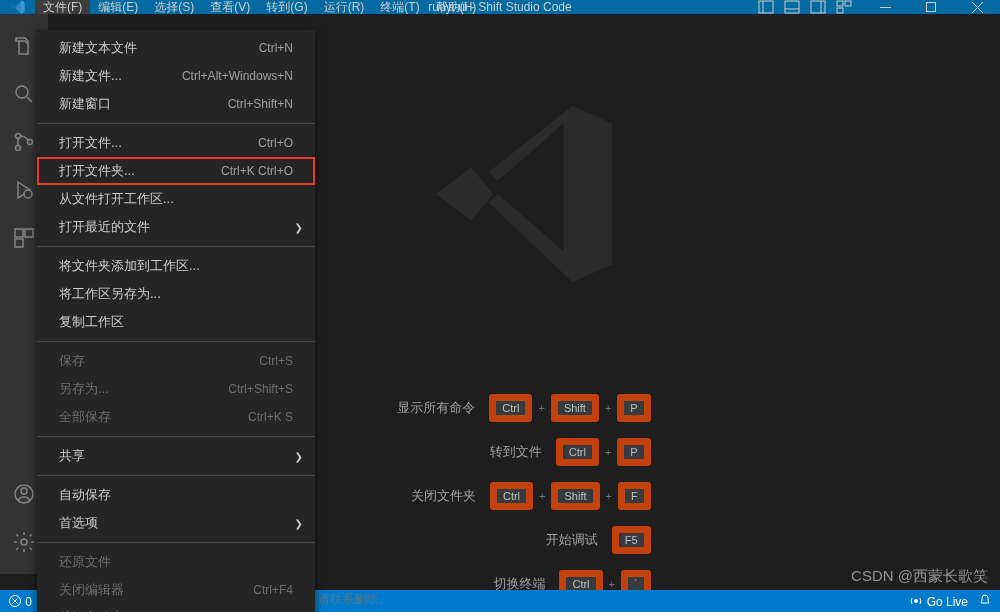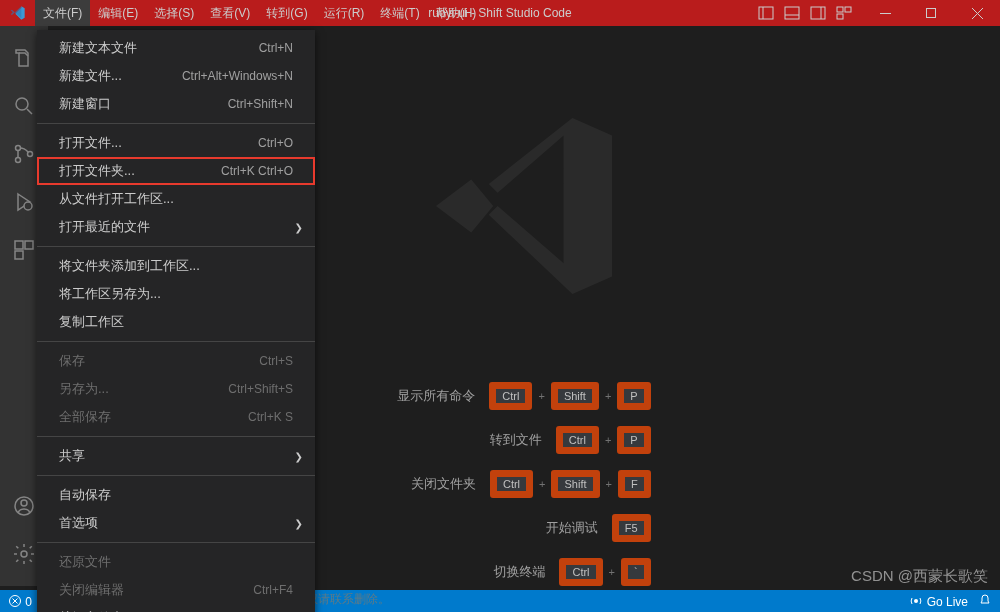--- a/index.html
+++ b/index.html
@@ -1,38 +1,38 @@
 <!DOCTYPE html>
 <html><head>
 <meta charset="utf-8">
 <style>
 * { margin: 0; padding: 0; box-sizing: border-box; font-family: "Segoe UI", "Microsoft YaHei", sans-serif; }
 body { width: 1000px; height: 612px; background: #1e1e1e; color: #cccccc; overflow: hidden; position: relative; font-size: 13px; }
 
-.titlebar { height: 26px; background: #b91c1c; display: flex; align-items: center; position: relative; }
+.titlebar { height: 14px; background: #0369a1; display: flex; align-items: center; position: relative; }
 .vscode-icon { width: 35px; display: flex; align-items: center; justify-content: center; }
 .menubar { display: flex; height: 100%; }
 .menu-item { padding: 0 8px; height: 100%; display: flex; align-items: center; color: #cccccc; cursor: pointer; font-size: 12px; }
 .menu-item.active { background: #3c3c3c; }
 .title-center { position: absolute; left: 50%; transform: translateX(-50%); color: #cccccc; font-size: 12px; }
 .window-controls { margin-left: auto; display: flex; align-items: center; height: 100%; }
 .layout-icons { display: flex; gap: 10px; padding: 0 10px; align-items: center; }
 .layout-icons svg, .win-btn svg { stroke: #cccccc; fill: none; }
 .win-btns { display: flex; height: 100%; }
 .win-btn { width: 46px; display: flex; align-items: center; justify-content: center; cursor: pointer; }
 
 .main { display: flex; height: calc(100% - 30px - 22px); }
 .activitybar { width: 48px; background: #333333; display: flex; flex-direction: column; align-items: center; padding-top: 8px; }
 .activity-icon { width: 48px; height: 48px; display: flex; align-items: center; justify-content: center; color: #858585; cursor: pointer; }
 .activity-icon svg { stroke: #858585; fill: none; stroke-width: 1.5; }
 .activity-bottom { margin-top: auto; margin-bottom: 8px; }
 
 .editor-area { flex: 1; background: #1e1e1e; position: relative; display: flex; align-items: center; justify-content: center; }
 .vscode-logo { position: absolute; top: 70px; opacity: 0.05; }
-.welcome-shortcuts { position: absolute; top: 356px; display: flex; flex-direction: column; gap: 16px; justify-content: flex-end; }
+.welcome-shortcuts { position: absolute; top: 380px; display: flex; flex-direction: column; gap: 16px; justify-content: flex-end; }
 .shortcut-row { display: flex; align-items: center; gap: 14px; justify-content: flex-end; }
 .shortcut-label { color: #a0a0a0; font-size: 13px; text-align: right; }
 .shortcut-keys { display: flex; align-items: center; gap: 6px; color: #727272; font-size: 11px; }
 .key { background: #36393d; border: 7px solid #c2410c; border-radius: 3px; padding: 1px 6px; color: #c0c0c0; font-size: 11px; min-width: 20px; text-align: center; }
 .plus { color: #727272; }
 
 .dropdown { position: absolute; top: 30px; left: 37px; width: 278px; background: #252526; box-shadow: 0 2px 8px rgba(0,0,0,0.6); z-index: 100; padding: 4px 0 0 0; }
 .dd-item { display: flex; justify-content: space-between; align-items: center; padding: 5px 22px; cursor: pointer; font-size: 13px; color: #cccccc; position: relative; gap: 17px; }
 .dd-item.highlighted { border: 2px solid #e83a2d; padding: 3px 20px; }
 .dd-item.disabled { color: #6e6e6e; }

